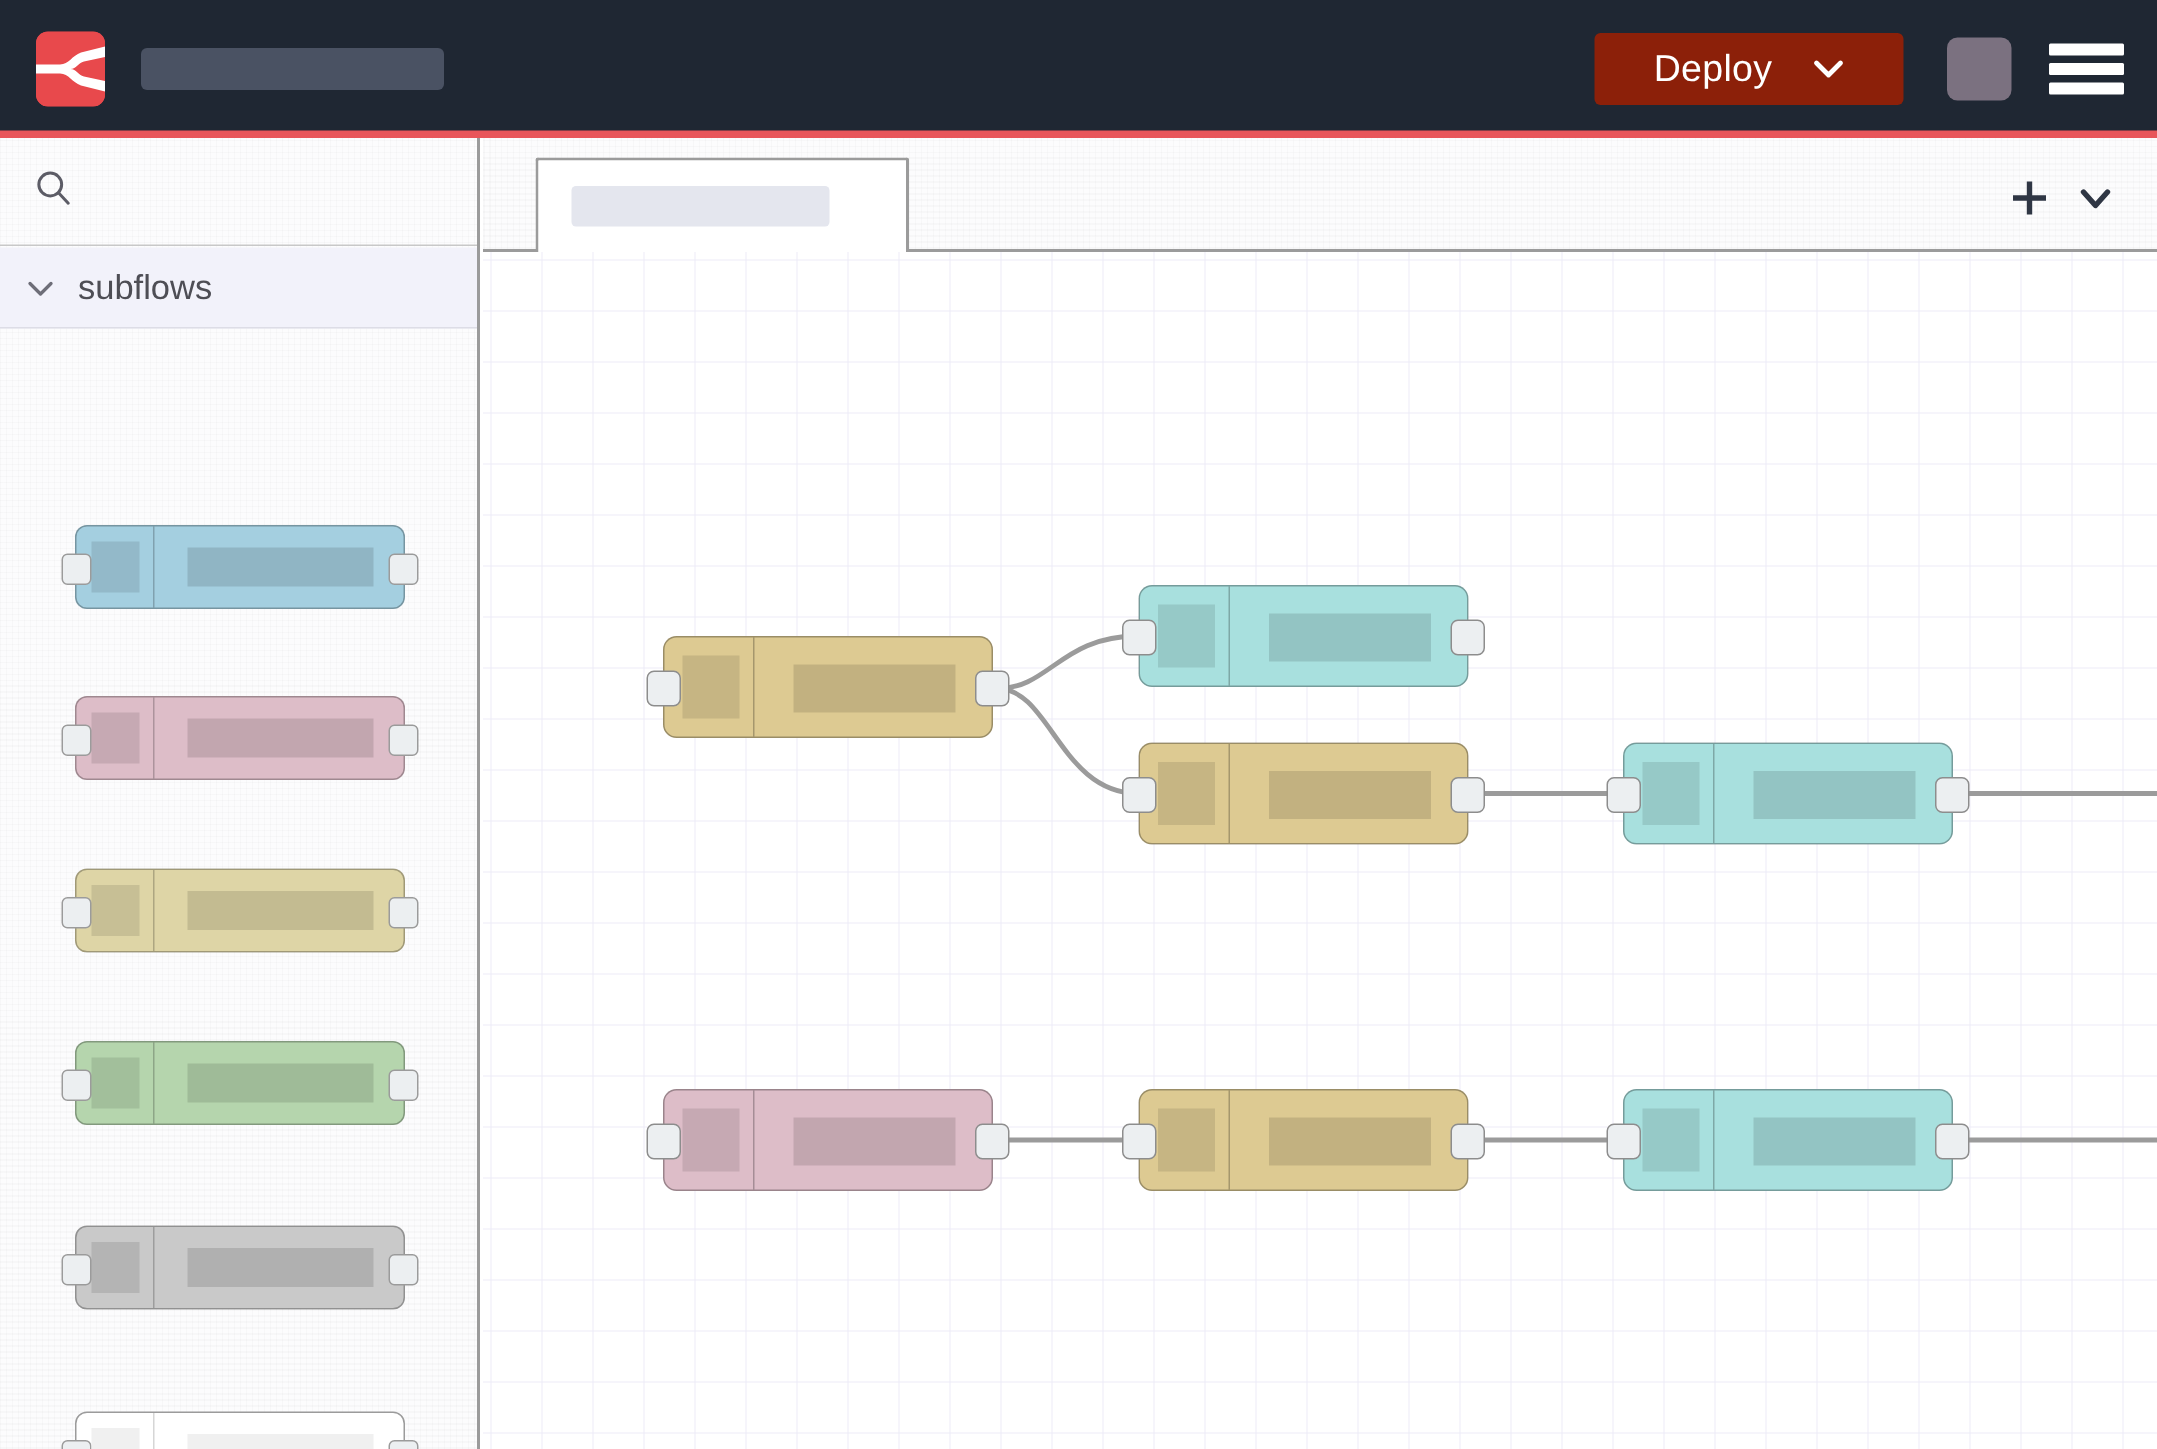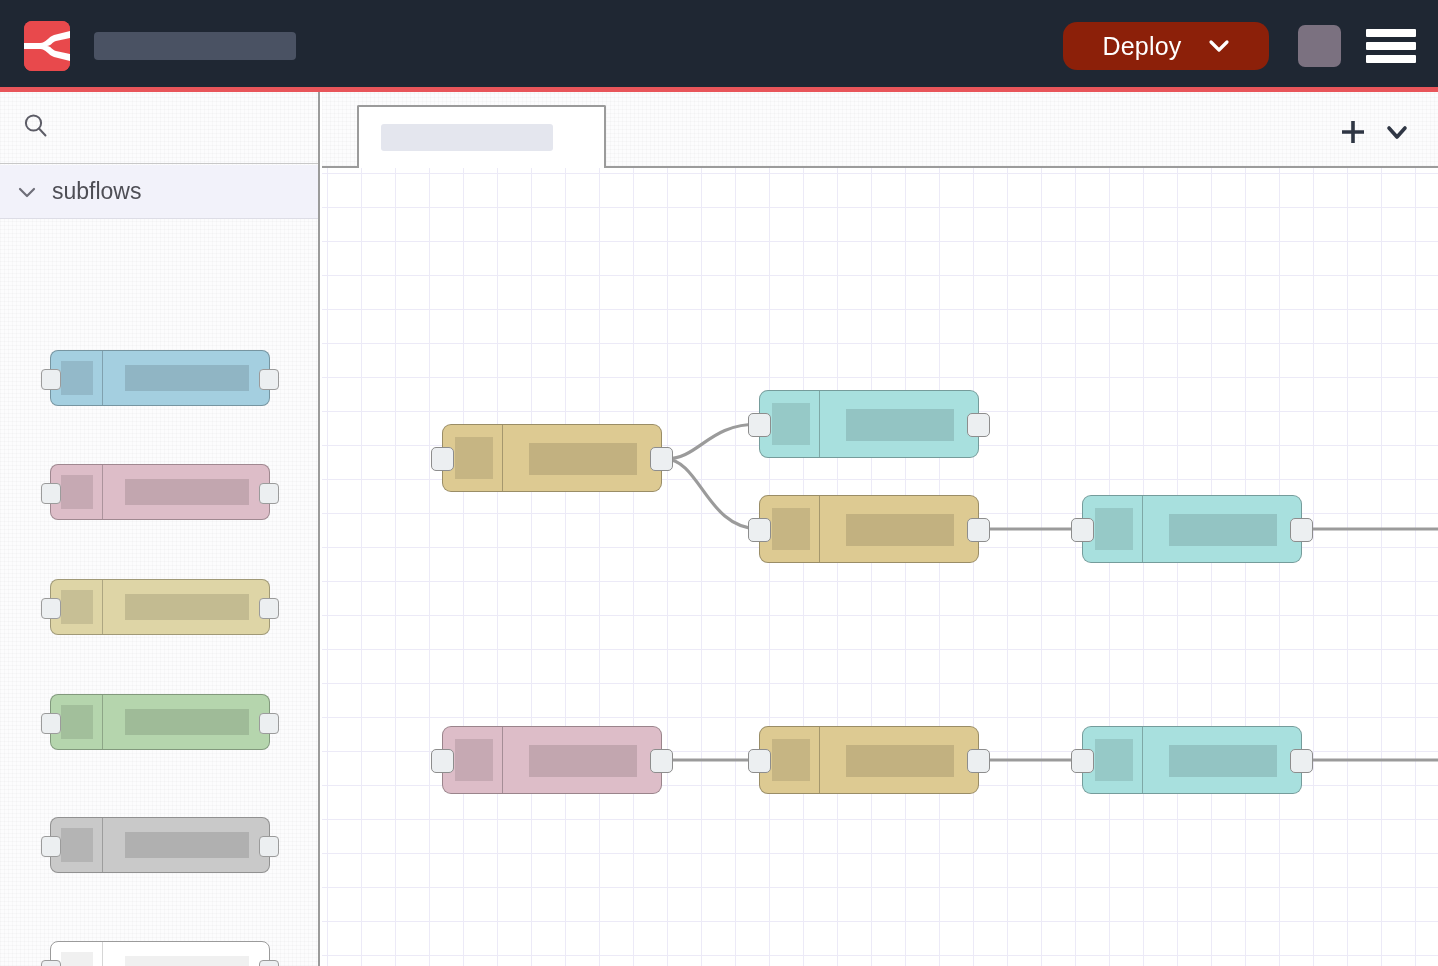--- a/index.html
+++ b/index.html
@@ -33,21 +33,21 @@
     width: 202px; height: 28px;
     background: #4a5263;
     border-radius: 4px;
   }
 
   #deploy-btn {
     position: absolute; left: 1063px; top: 22px;
     width: 206px; height: 48px;
     background: #8c2009;
     border: none;
-    border-radius: 14px;
+    border-radius: 4px;
     color: #ffffff;
     font-family: "Liberation Sans", sans-serif;
     font-size: 25px;
     cursor: pointer;
     display: flex; align-items: center; justify-content: center;
     gap: 26px;
     padding: 0 18px;
   }
   #deploy-btn .dep-label { font-weight: 400; letter-spacing: .2px; }
   #deploy-btn .dep-caret {

